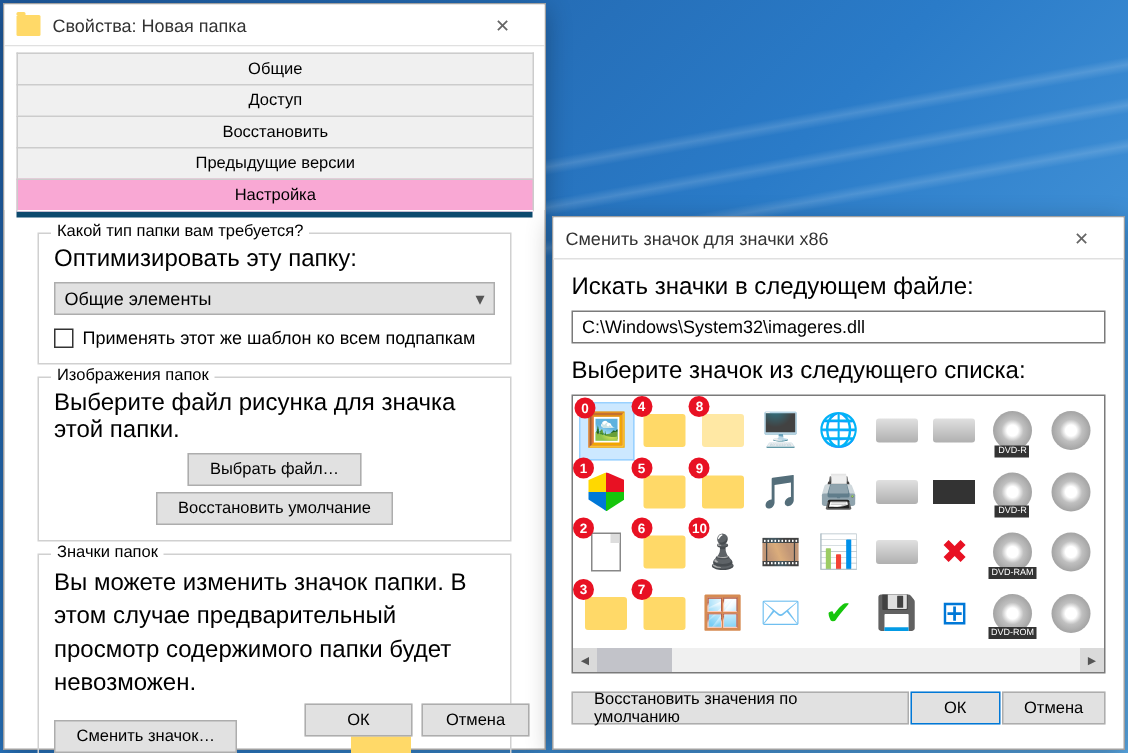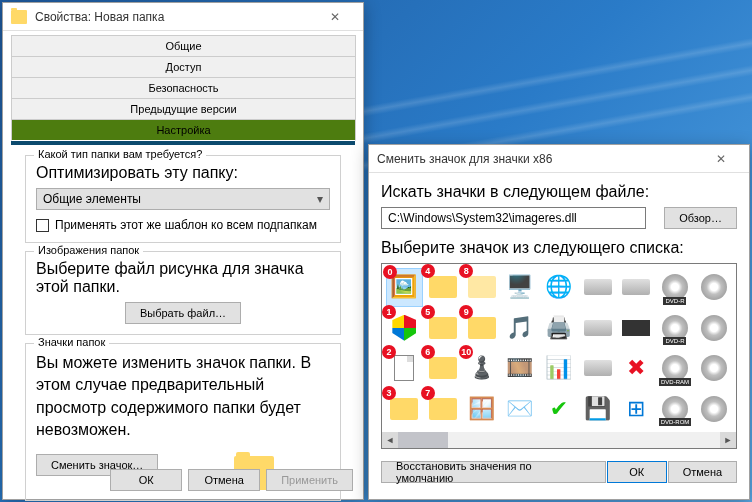--- a/index.html
+++ b/index.html
@@ -10,21 +10,21 @@
 .icon-window { left: 368px; top: 144px; width: 382px; height: 356px; }
 .titlebar { height: 28px; display: flex; align-items: center; padding: 0 8px; background: #fff; border-bottom: 1px solid #e0e0e0; }
 .titlebar .folder-icon { width: 16px; height: 14px; background: #ffd968; border-radius: 1px; margin-right: 8px; position: relative; }
 .titlebar .folder-icon::before { content: ""; position: absolute; top: -2px; left: 0; width: 6px; height: 2px; background: #ffd968; border-radius: 1px 1px 0 0; }
 .titlebar .title { flex: 1; color: #333; }
 .titlebar .close { width: 40px; height: 28px; display: flex; align-items: center; justify-content: center; color: #666; cursor: pointer; }
 .tabs { display: flex; flex-wrap: wrap; padding: 4px 8px 0; background: #fff; }
 .tab { padding: 4px 16px; border: 1px solid #ccc; border-bottom: none; background: #fff; margin-right: -1px; cursor: pointer; font-size: 11px; }
 .tab.row1 { position: relative; z-index: 1; }
 .tab.row2 { position: relative; z-index: 2; }
-.tab.active { background: #4d7c0f; border-bottom: 1px solid #fff; margin-bottom: -1px; }
+.tab.active { background: #f9a8d4; border-bottom: 1px solid #fff; margin-bottom: -1px; }
 .tab:not(.active) { background: #f0f0f0; }
 .tabs-row { display: flex; width: 100%; flex-direction: column; }
 .tabs-row:first-child .tab { flex: 1; text-align: center; }
 .tabs-row:last-child .tab { flex: 1; text-align: center; }
 .tab-content { padding: 10px 14px; border-top: 5px solid #0c4a6e; margin: 0 8px; }
 .fieldset { border: 1px solid #d0d0d0; padding: 8px 10px 10px; margin-bottom: 8px; position: relative; }
 .fieldset-legend { position: absolute; top: -8px; left: 8px; background: #fff; padding: 0 4px; font-size: 11px; }
 .label { display: block; margin-bottom: 6px; font-size: 16px; }
 .combobox { width: 100%; height: 22px; border: 1px solid #adadad; background: #e1e1e1; display: flex; align-items: center; padding: 0 6px; position: relative; margin-bottom: 8px; }
 .combobox::after { content: "▾"; position: absolute; right: 6px; color: #555; }
@@ -69,21 +69,21 @@
 <div class="window props-window">
   <div class="titlebar">
     <div class="folder-icon"></div>
     <div class="title">Свойства: Новая папка</div>
     <div class="close">✕</div>
   </div>
   <div class="tabs">
     <div class="tabs-row">
       <div class="tab row1">Общие</div>
       <div class="tab row1">Доступ</div>
-      <div class="tab row1">Безопасность</div>
+      <div class="tab row1">Восстановить</div>
     </div>
     <div class="tabs-row">
       <div class="tab row2">Предыдущие версии</div>
       <div class="tab row2 active">Настройка</div>
     </div>
   </div>
   <div class="tab-content">
     <div class="fieldset">
       <div class="fieldset-legend">Какой тип папки вам требуется?</div>
       <span class="label">Оптимизировать эту папку:</span>
@@ -95,48 +95,49 @@
         <span>Применять этот же шаблон ко всем подпапкам</span>
       </div>
     </div>
 
     <div class="fieldset">
       <div class="fieldset-legend">Изображения папок</div>
       <span class="label">Выберите файл рисунка для значка этой папки.</span>
       <div class="btn-row">
         <div class="btn">Выбрать файл…</div>
       </div>
+      <div class="btn-row">
+        <div class="btn">Восстановить умолчание</div>
+      </div>
     </div>
 
     <div class="fieldset">
       <div class="fieldset-legend">Значки папок</div>
       <span class="label" style="line-height:1.4">Вы можете изменить значок папки. В этом случае предварительный просмотр содержимого папки будет невозможен.</span>
       <div class="change-icon-row">
         <div class="btn" style="margin-top:6px">Сменить значок…</div>
         <div class="folder-preview"></div>
       </div>
     </div>
   </div>
   <div class="bottom-buttons">
     <div class="btn">ОК</div>
     <div class="btn">Отмена</div>
-    <div class="btn" style="color:#999">Применить</div>
   </div>
 </div>
 
 <div class="window icon-window">
   <div class="titlebar">
     <div class="title">Сменить значок для значки x86</div>
     <div class="close">✕</div>
   </div>
   <div class="icon-body">
     <span class="label">Искать значки в следующем файле:</span>
     <div class="path-row">
       <input class="path-input" value="C:\Windows\System32\imageres.dll" style="">
-      <div class="btn" style="min-width:70px">Обзор…</div>
     </div>
     <span class="label">Выберите значок из следующего списка:</span>
     <div class="icon-grid-wrap">
       <div class="icon-grid">
 
         <div class="icon-cell sel">
             <div class="marker">0</div>
             <div class="icon-glyph">🖼️</div>
           </div>
         <div class="icon-cell">

